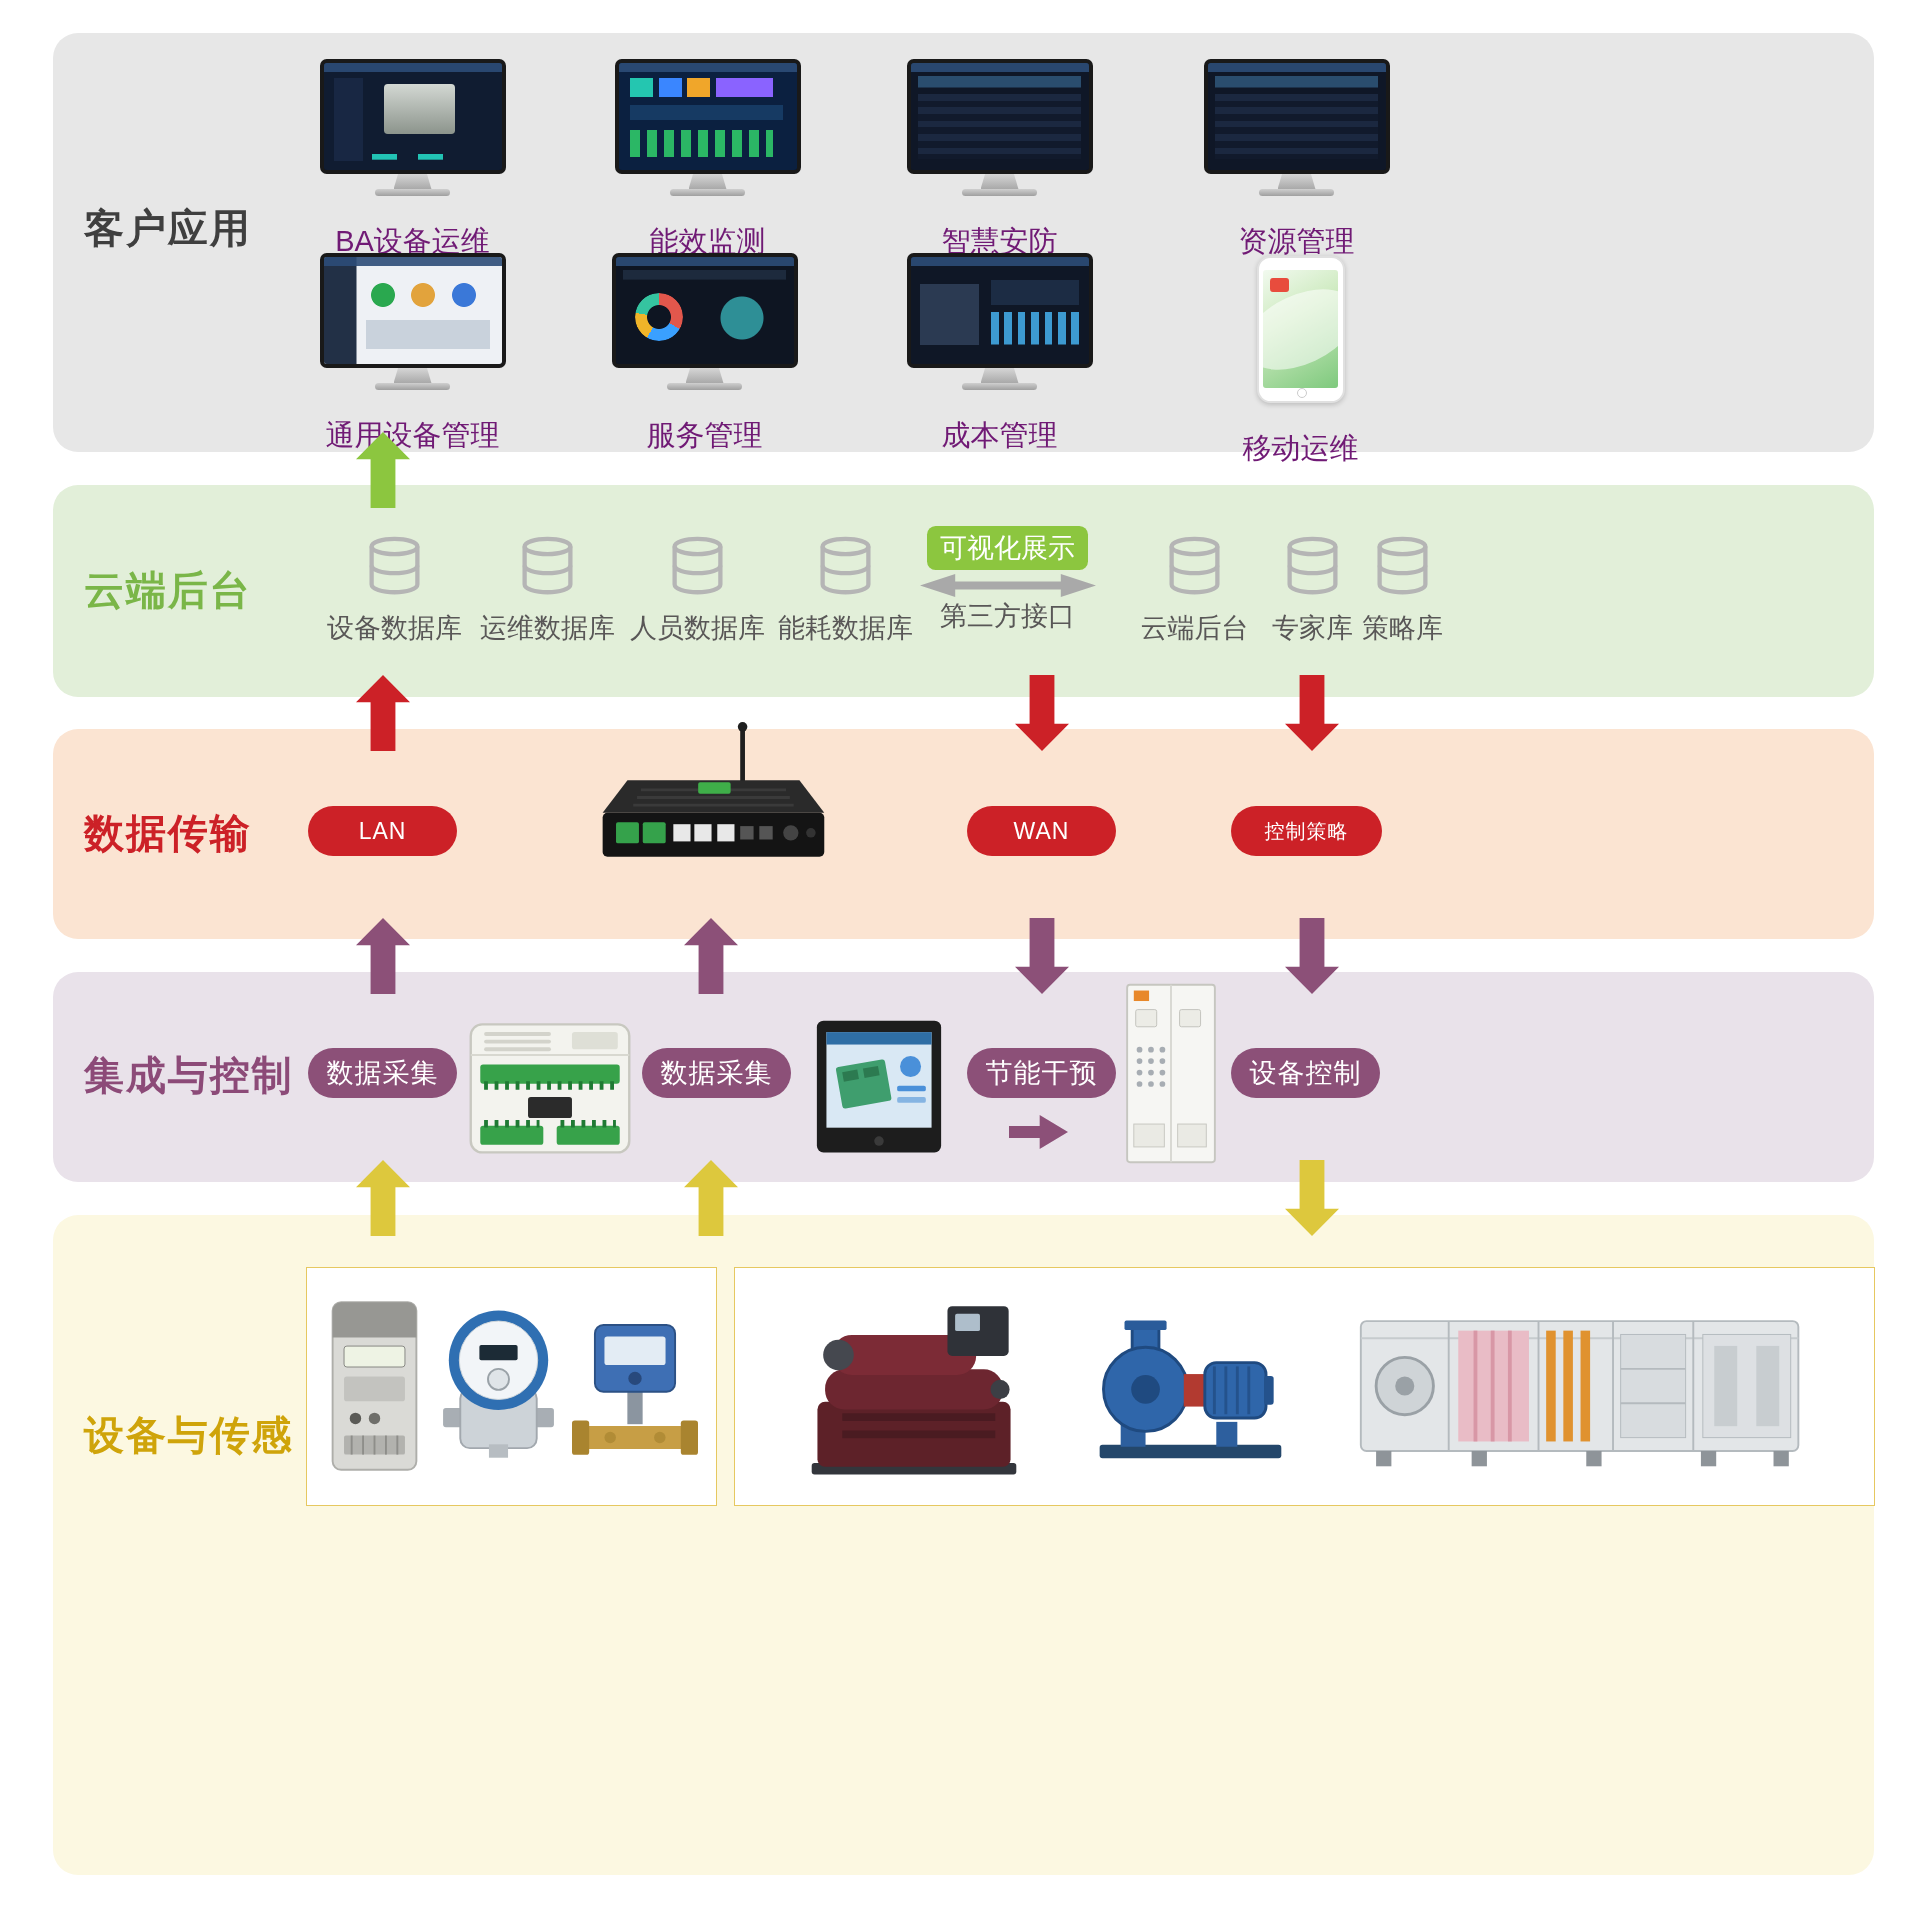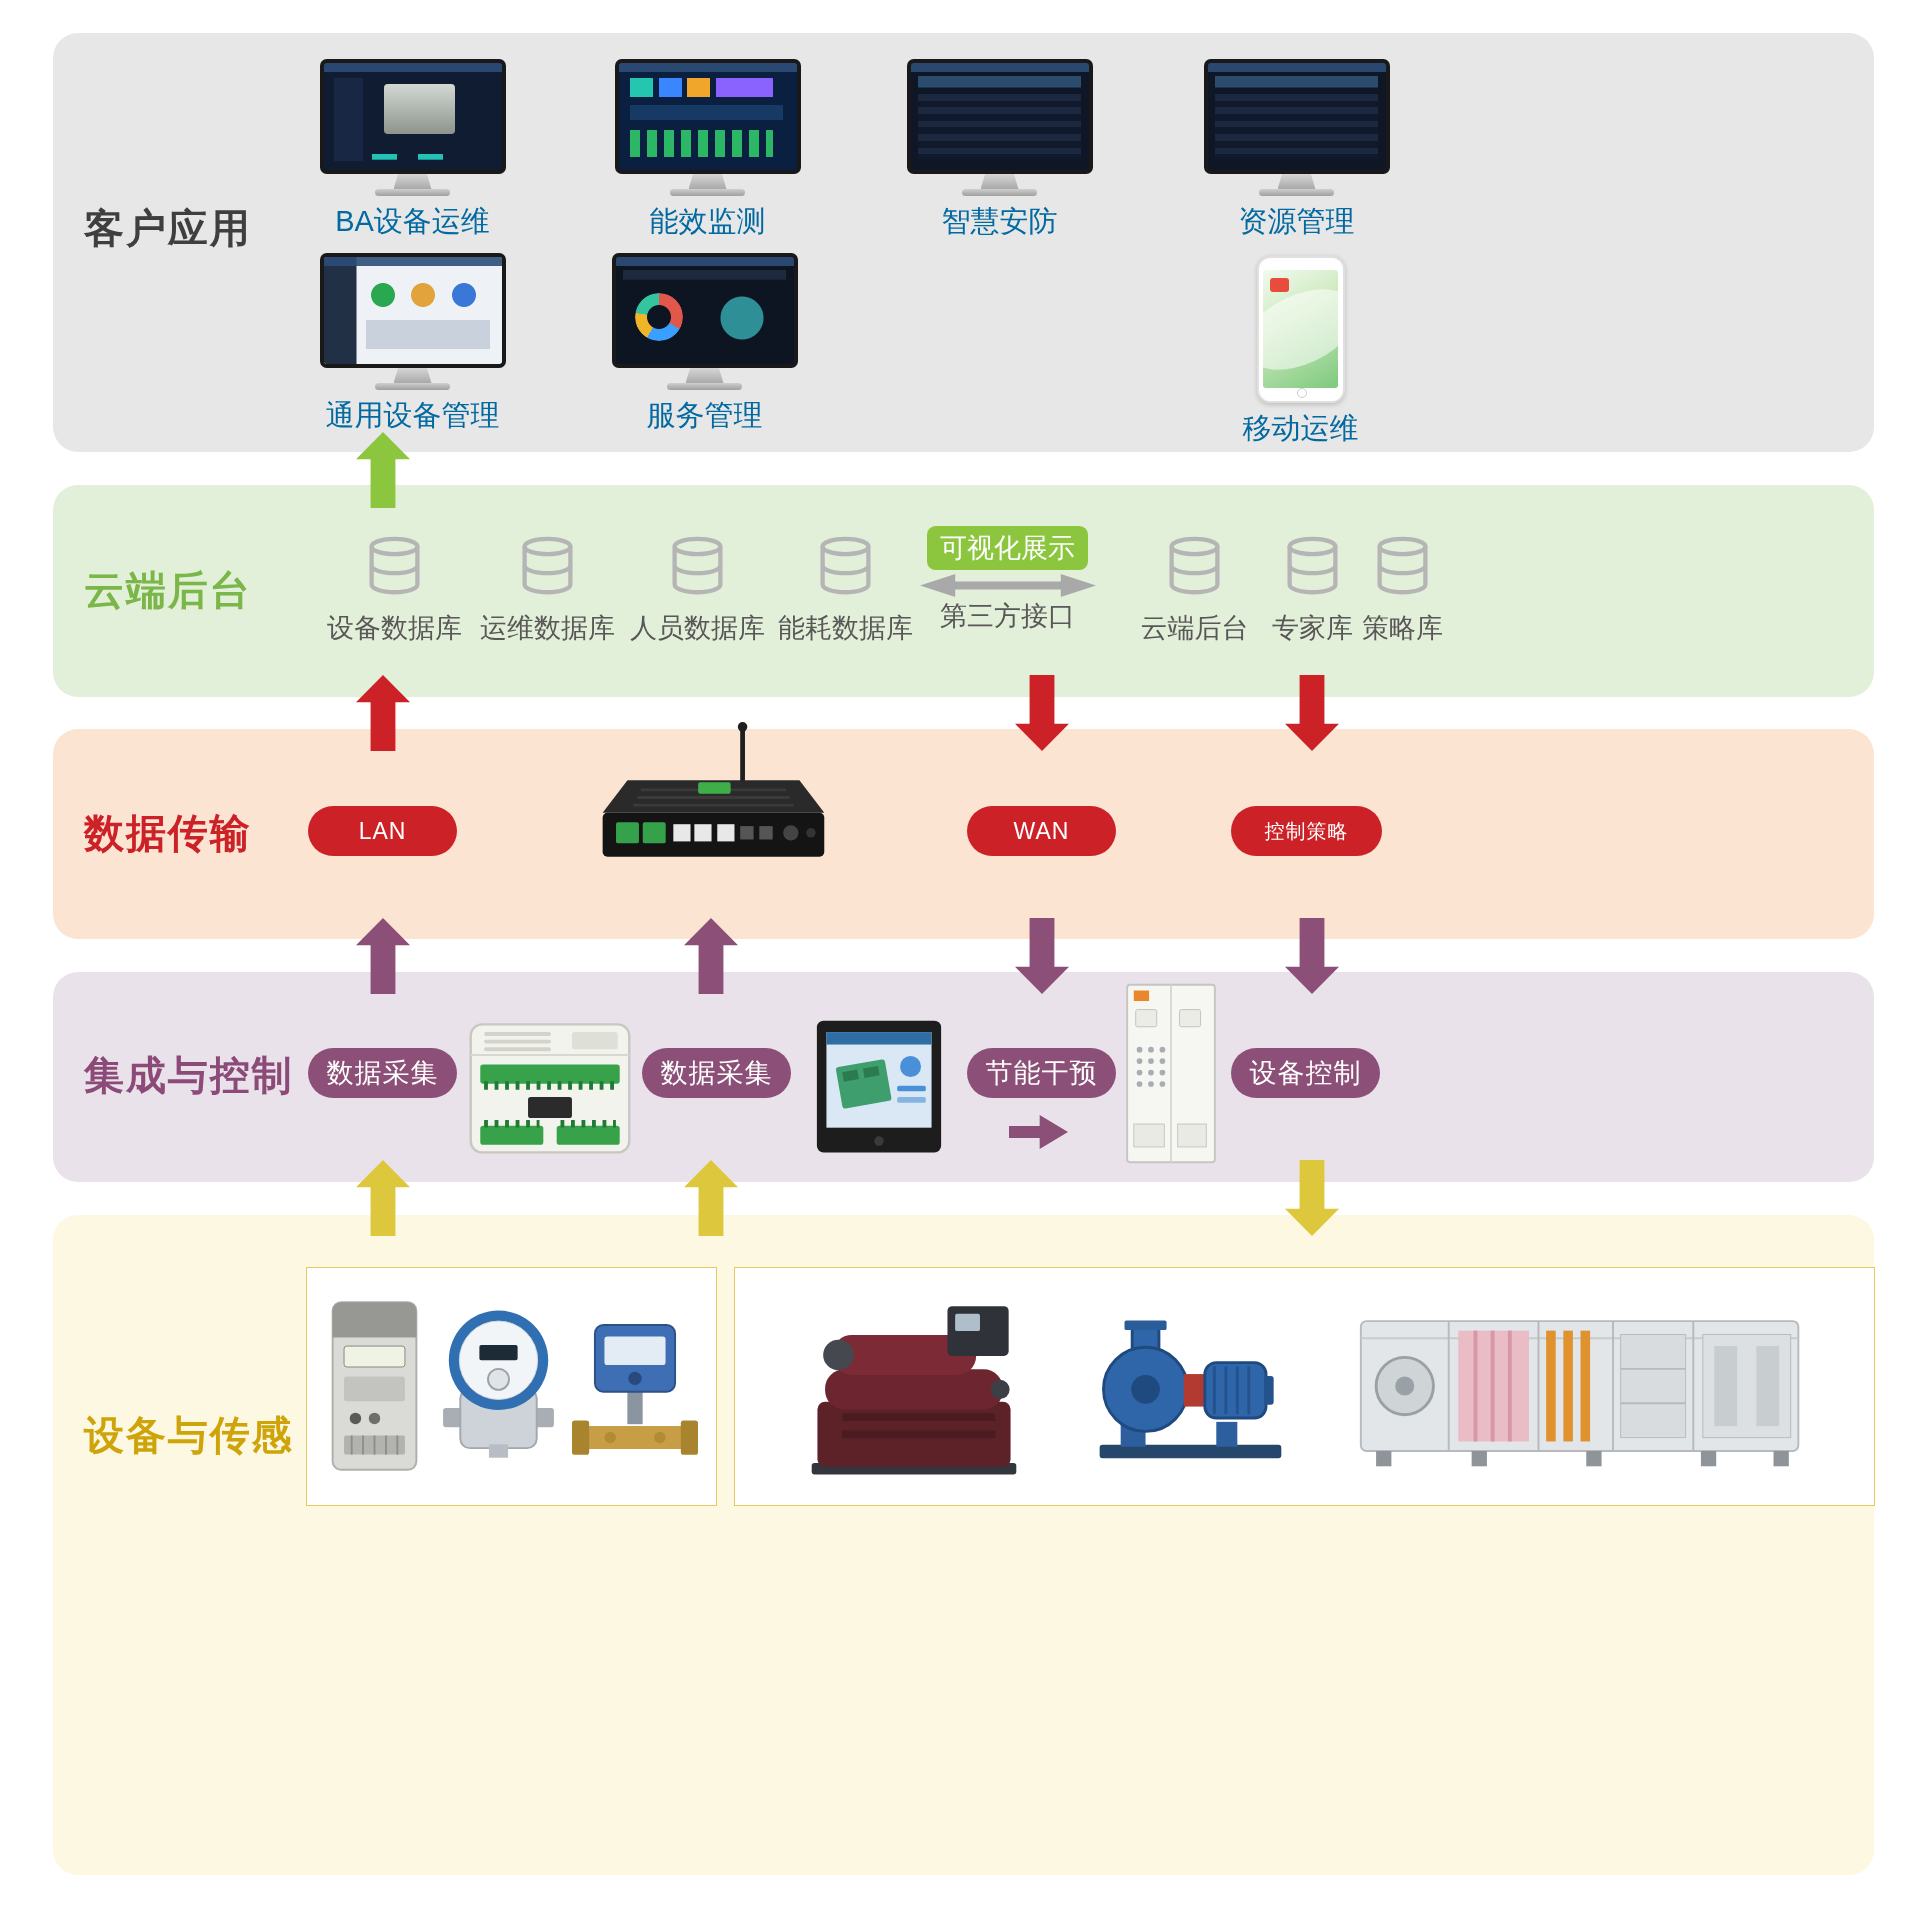--- a/index.html
+++ b/index.html
@@ -22,21 +22,21 @@
   .arrow{position:absolute;width:54px;height:76px}
   .arrow.up{clip-path:polygon(50% 0,100% 36%,73% 36%,73% 100%,27% 100%,27% 36%,0 36%)}
   .arrow.down{clip-path:polygon(50% 100%,100% 64%,73% 64%,73% 0,27% 0,27% 64%,0 64%)}
   .arrow-right{position:absolute;width:59px;height:34px;background:#8c5078;
         clip-path:polygon(0 32%,52% 32%,52% 0,100% 50%,52% 100%,52% 68%,0 68%)}
   .dbl-arrow{position:absolute;left:920px;top:574px;width:176px;height:23px;background:#a9a9a9;
         clip-path:polygon(0 50%,20% 0,20% 33%,80% 33%,80% 0,100% 50%,80% 100%,80% 67%,20% 67%,20% 100%)}
 
   
   .app{position:absolute;width:191px;margin:0;display:flex;flex-direction:column;align-items:center}
-  .app-label{margin-top:6px;font-size:29px;color:#0369a1;white-space:nowrap}
+  .app-label{margin-top:26px;font-size:29px;color:#701a75;white-space:nowrap}
   .imac{display:flex;flex-direction:column;align-items:center}
   .imac-screen{position:relative;width:178px;height:107px;background:#0d1526;border:4.8px solid #191919;border-radius:6.7px;overflow:hidden}
   .imac-screen::before{content:"";position:absolute;top:0;left:0;right:0;height:8.6px;background:rgba(44,76,120,.9);z-index:2}
   .imac-stand{width:38px;height:15.3px;background:linear-gradient(#d6d6d6,#a9a9a9);clip-path:polygon(12% 0,88% 0,100% 100%,0 100%)}
   .imac-base{width:75px;height:6.7px;background:linear-gradient(#cfcfcf,#9f9f9f);border-radius:3.8px}
   .scr{position:absolute;inset:0;z-index:1}
 
   .scr-ba{background:linear-gradient(#22c3b4,#22c3b4) 32% 90%/25px 5.7px no-repeat,
           linear-gradient(#22c3b4,#22c3b4) 62% 90%/25px 5.7px no-repeat,#101c31}
   .scr-ba::before{content:"";position:absolute;left:6%;top:14%;width:16%;height:78%;background:#182743}
@@ -178,20 +178,30 @@
     <div class="imac">
       <div class="imac-screen">
           <div class="scr scr-service"></div>
         </div>
       <div class="imac-stand"></div>
       <div class="imac-base"></div>
     </div>
     <figcaption class="app-label">服务管理</figcaption>
   </figure>
 
+  <figure class="app" style="left:904px;top:253px">
+    <div class="imac">
+      <div class="imac-screen">
+          <div class="scr scr-cost"></div>
+        </div>
+      <div class="imac-stand"></div>
+      <div class="imac-base"></div>
+    </div>
+    <figcaption class="app-label">成本管理</figcaption>
+  </figure>
 
   <figure class="app" style="left:1205px;top:256px">
     <div class="phone">
       <div class="phone-scr"></div>
       <div class="phone-btn"></div>
     </div>
     <figcaption class="app-label">移动运维</figcaption>
   </figure>
 
   <figure class="db" style="left:306px">

